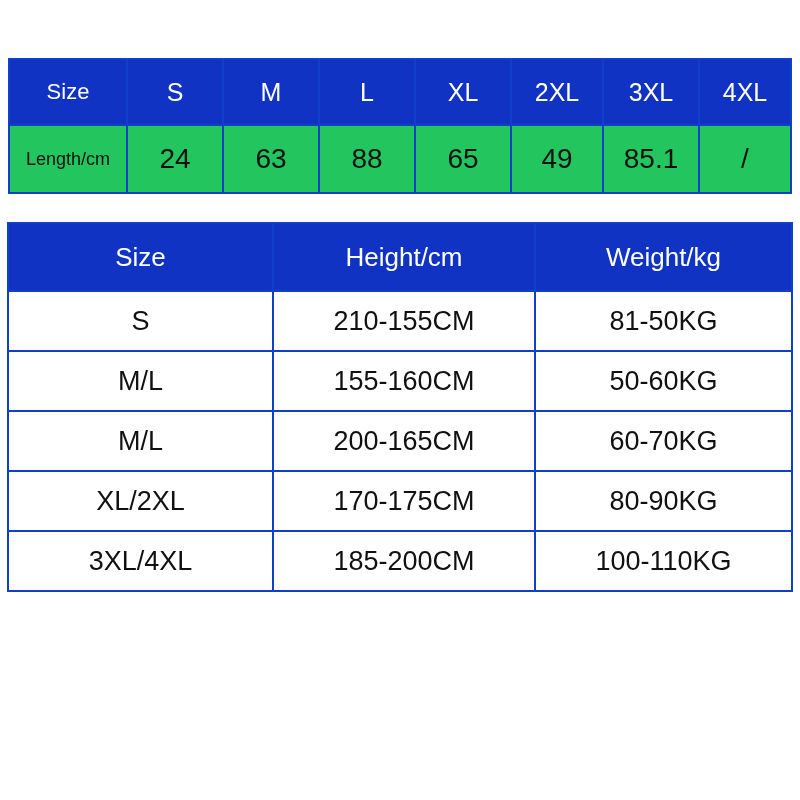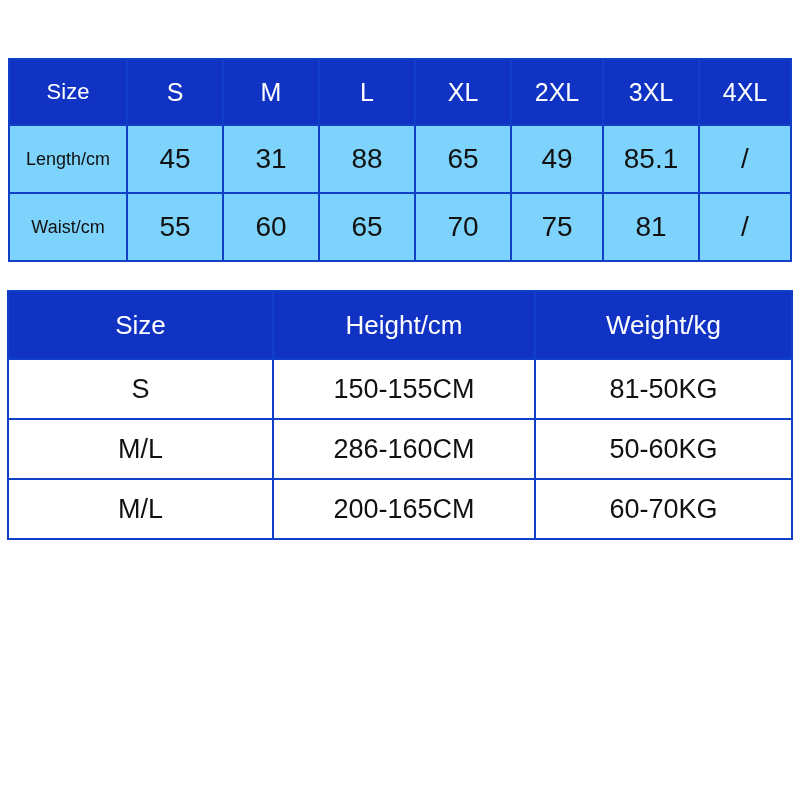--- a/index.html
+++ b/index.html
@@ -29,21 +29,21 @@
     table-layout: fixed;
   }
   .tbl1 {
     width: 784px;
     border: 2px solid #103fc8;
   }
   .tbl1 th, .tbl1 td {
     border: 2px solid #103fc8;
     text-align: center;
     vertical-align: middle;
-    background: #7dd3fc;
+    background: #22c55e;
   }
   .tbl1 thead th {
     background: #1033c4;
     color: #ffffff;
     font-weight: normal;
     height: 62px;
     font-size: 25px;
   }
   .tbl1 thead th.hdr-label {
     font-size: 22px;
@@ -110,36 +110,26 @@
         <th>L</th>
         <th>XL</th>
         <th>2XL</th>
         <th>3XL</th>
         <th>4XL</th>
       </tr>
     </thead>
     <tbody>
       <tr>
         <td class="rowlabel">Length/cm</td>
-        <td>45</td>
-        <td>31</td>
+        <td>24</td>
+        <td>63</td>
         <td>88</td>
         <td>65</td>
         <td>49</td>
         <td>85.1</td>
-        <td>/</td>
-      </tr>
-      <tr>
-        <td class="rowlabel">Waist/cm</td>
-        <td>55</td>
-        <td>60</td>
-        <td>65</td>
-        <td>70</td>
-        <td>75</td>
-        <td>81</td>
         <td>/</td>
       </tr>
     </tbody>
   </table>
 
   <div class="gap"></div>
 
   <table class="tbl2">
     <colgroup>
       <col style="width:265px">
@@ -149,29 +139,39 @@
     <thead>
       <tr>
         <th>Size</th>
         <th>Height/cm</th>
         <th>Weight/kg</th>
       </tr>
     </thead>
     <tbody>
       <tr>
         <td>S</td>
-        <td>150-155CM</td>
+        <td>210-155CM</td>
         <td>81-50KG</td>
       </tr>
       <tr>
         <td>M/L</td>
-        <td>286-160CM</td>
+        <td>155-160CM</td>
         <td>50-60KG</td>
       </tr>
       <tr>
         <td>M/L</td>
         <td>200-165CM</td>
         <td>60-70KG</td>
       </tr>
+      <tr>
+        <td>XL/2XL</td>
+        <td>170-175CM</td>
+        <td>80-90KG</td>
+      </tr>
+      <tr>
+        <td>3XL/4XL</td>
+        <td>185-200CM</td>
+        <td>100-110KG</td>
+      </tr>
     </tbody>
   </table>
 
 </div>
 
 </body></html>

